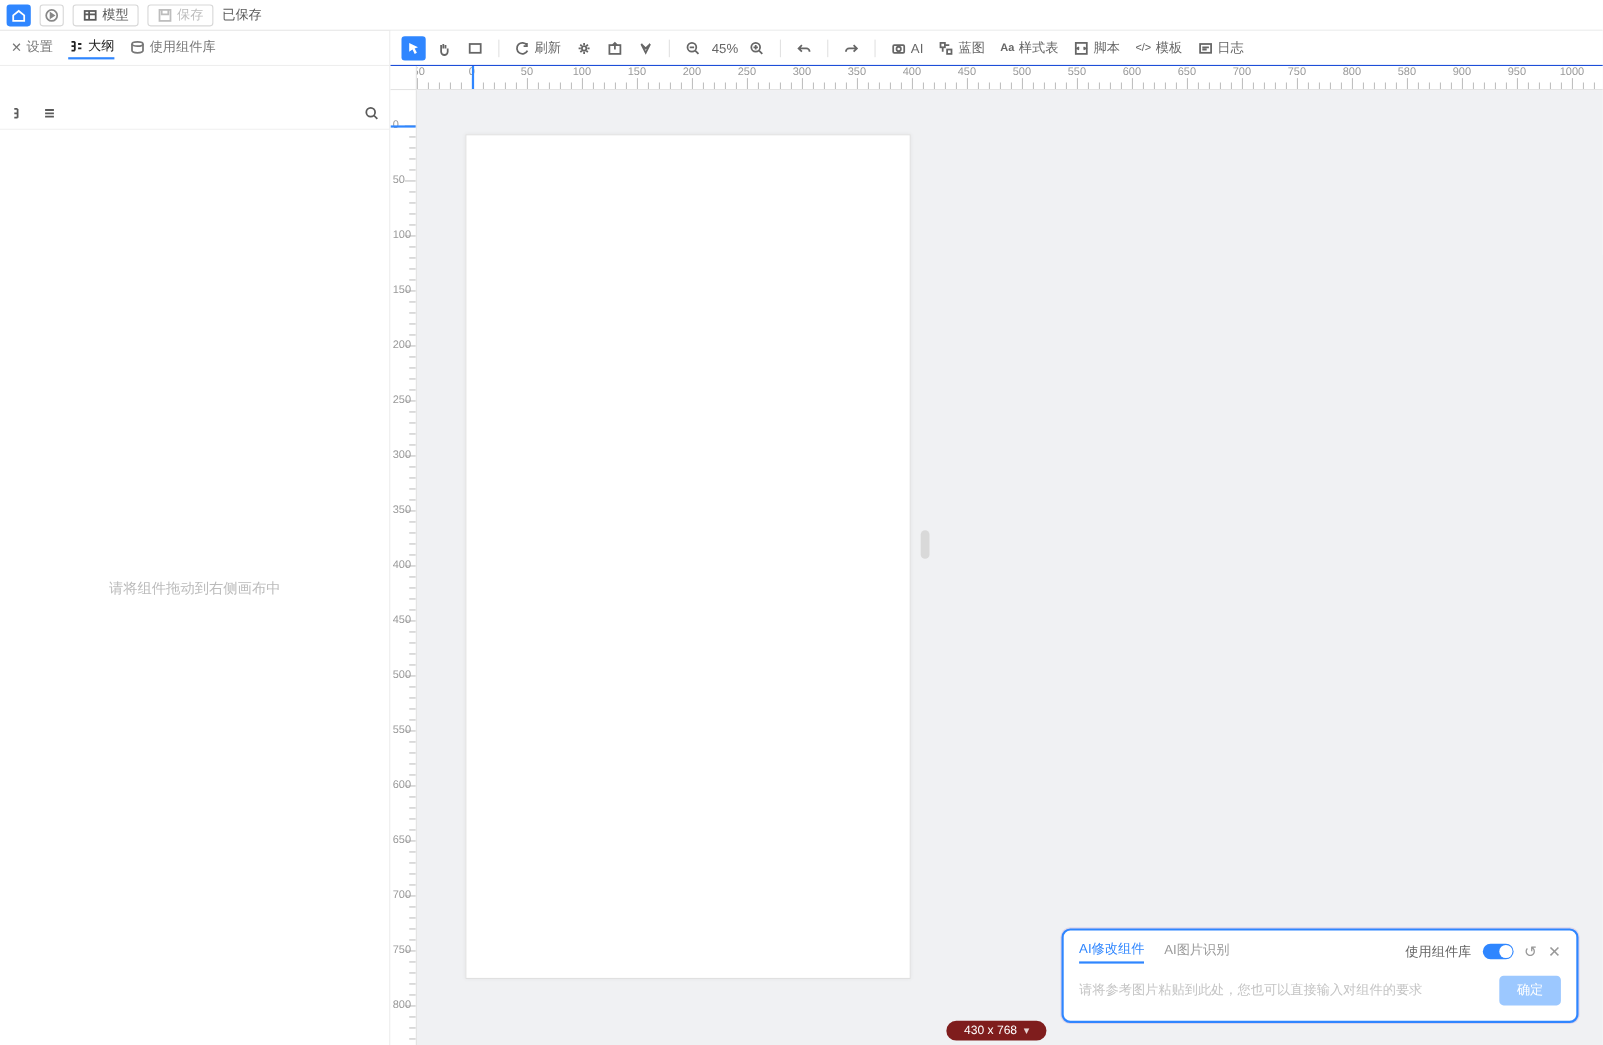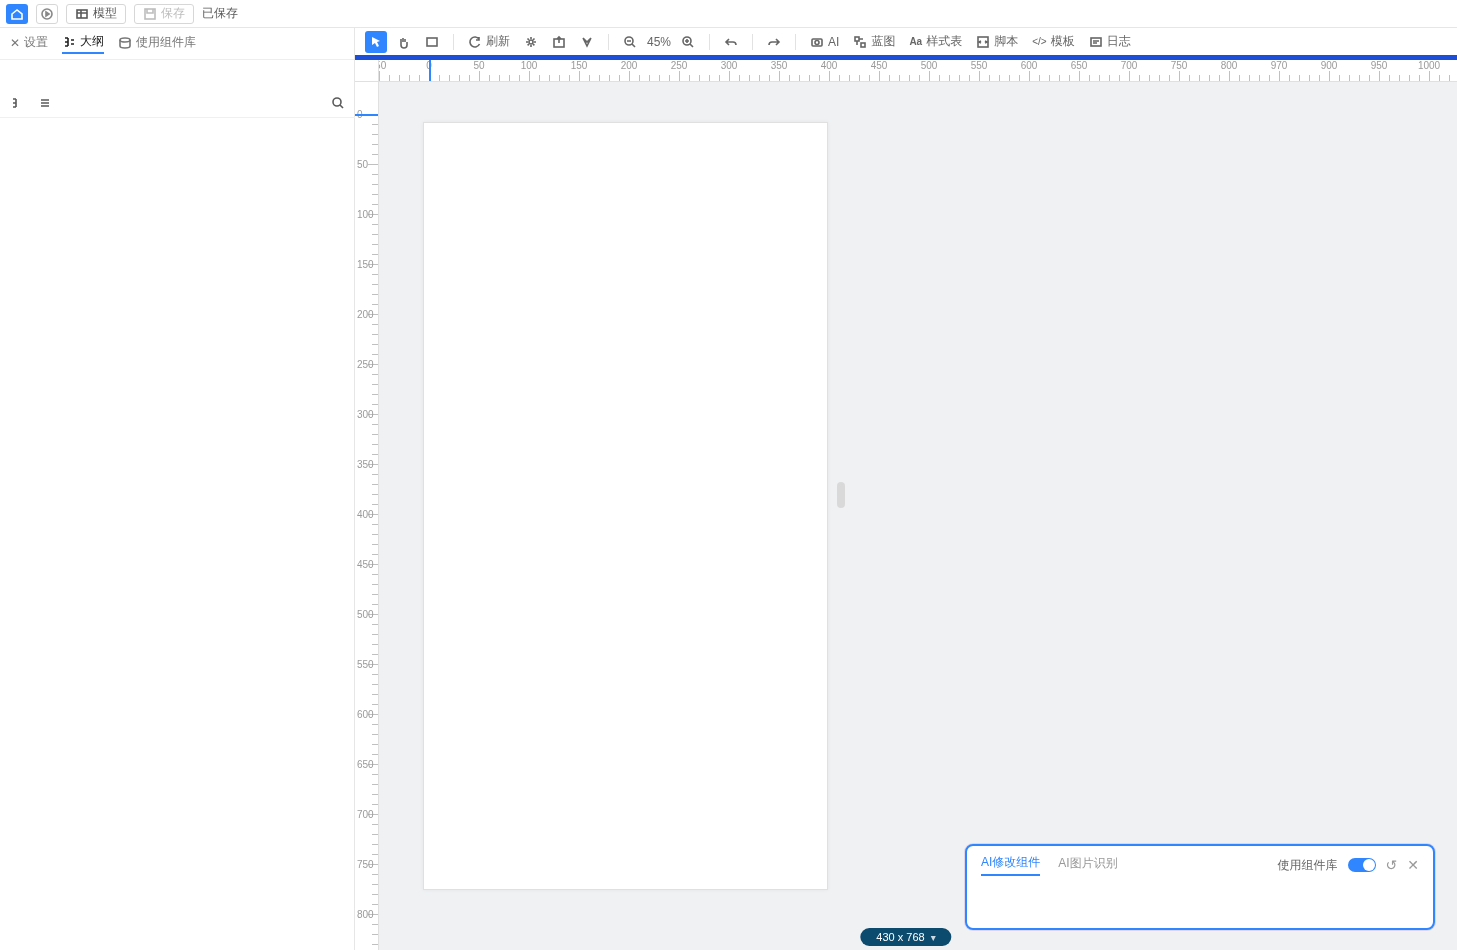--- a/index.html
+++ b/index.html
@@ -22,21 +22,21 @@
 #panelbar { position:absolute; top:60px; left:0; width:355px; height:30px; display:flex; align-items:center; gap:14px; padding:0 10px; border-bottom:1px solid #f0f0f0; }
 
 
 #workspace { position:absolute; top:28px; left:0; right:0; bottom:0; display:flex; }
 #leftcol   { width:355px; border-right:1px solid #e6e6e6; display:flex; flex-direction:column; }
 #rightcol  { flex:1; position:relative; background:#f6f7f8; }
 
 #leftbody  { flex:1; display:flex; align-items:center; justify-content:center; color:#bbb; font-size:13px; margin-top:60px; }
 
 
-#ctoolbar { position:absolute; top:0; left:0; right:0; height:32px; background:#fff; border-bottom:5px solid #1d4ed8;
+#ctoolbar { position:absolute; top:0; left:0; right:0; height:32px; background:#fff; border-bottom:1px solid #1d4ed8;
             display:flex; align-items:center; gap:6px; padding:0 10px; color:#666; }
 .tb-ico   { width:22px; height:22px; display:flex; align-items:center; justify-content:center; border-radius:3px; cursor:pointer; }
 .tb-ico.primary { background:#2f86ff; color:#fff; }
 .tb-sep  { width:1px; height:16px; background:#e2e2e2; margin:0 4px; }
 .tb-txt  { display:flex; align-items:center; gap:4px; cursor:pointer; padding:0 4px; }
 
 
 #rulers { position:absolute; top:32px; left:0; right:0; bottom:0; }
 #ruler-h { position:absolute; top:0; left:24px; right:0; height:22px; background:#fff; border-bottom:1px solid #e0e0e0; overflow:hidden; }
 #ruler-v { position:absolute; top:22px; left:0; width:24px; bottom:0; background:#fff; border-right:1px solid #e0e0e0; overflow:hidden; }
@@ -49,21 +49,21 @@
 .rv-lab  { position:absolute; left:2px; font-size:10px; color:#9a9a9a; transform:translateY(-50%); }
 .origin-h { position:absolute; top:0; bottom:0; width:2px; background:#2f86ff; }
 .origin-v { position:absolute; left:0; right:0; height:2px; background:#2f86ff; }
 
 #canvas-area { position:absolute; top:22px; left:24px; right:0; bottom:0; background:#f0f1f3; overflow:hidden; }
 #page  { position:absolute; top:40px; left:44px; width:405px; height:768px; background:#fff; border:1px solid #e0e0e0; box-shadow:0 0 4px rgba(0,0,0,.05); }
 #drag-marker { position:absolute; top:400px; left:458px; width:8px; height:26px; background:#d9d9d9; border-radius:4px; }
 
 
 #sizepill { position:absolute; left:50%; bottom:4px; transform:translateX(-50%);
-            background:#0c4a6e; color:#fff; font-size:11px; padding:3px 16px; border-radius:12px;
+            background:#7f1d1d; color:#fff; font-size:11px; padding:3px 16px; border-radius:12px;
             display:flex; align-items:center; gap:6px; }
 .chev { font-size:10px; opacity:.8; }
 
 
 #ai-popup { position:absolute; right:22px; bottom:20px; width:470px; height:86px; background:#fff;
             border:2px solid #2f86ff; border-radius:8px; box-shadow:0 0 0 1px rgba(122,52,190,.15);
             display:flex; flex-direction:column; padding:8px 14px 10px 14px; }
 #ai-tabs { display:flex; align-items:center; gap:18px; }
 .ai-tab  { color:#999; cursor:pointer; padding-bottom:3px; }
 .ai-tab.active { color:#2f86ff; border-bottom:2px solid #2f86ff; font-weight:500; }
@@ -140,20 +140,21 @@
         </svg>
       <svg>
           <path d="M3 4h8M3 7h8M3 10h8"></path>
         </svg>
       <div style="flex:1"></div>
       <svg>
           <circle cx="6" cy="6" r="4"></circle>
           <path d="M9 9l3 3"></path>
         </svg>
     </div>
+    <div id="leftbody">请将组件拖动到右侧画布中</div>
   </div>
 
   <div id="rightcol">
 
     <div id="ctoolbar">
       <div class="tb-ico primary">
           <svg>
             <path d="M3 2l8 4-3 1 2 4-2 1-2-4-3 2z" fill="currentColor" stroke="none"></path>
           </svg>
         </div>
@@ -362,21 +363,21 @@
           <div class="rh-tick" style="left: 820px;"></div>
           <div class="rh-tick" style="left: 830px;"></div>
           <div class="rh-tick" style="left: 840px;"></div>
           <div class="rh-tick major" style="left: 850px;"></div>
           <div class="rh-lab" style="left: 850px;">800</div>
           <div class="rh-tick" style="left: 860px;"></div>
           <div class="rh-tick" style="left: 870px;"></div>
           <div class="rh-tick" style="left: 880px;"></div>
           <div class="rh-tick" style="left: 890px;"></div>
           <div class="rh-tick major" style="left: 900px;"></div>
-          <div class="rh-lab" style="left: 900px;">970</div>
+          <div class="rh-lab" style="left: 900px;">580</div>
           <div class="rh-tick" style="left: 910px;"></div>
           <div class="rh-tick" style="left: 920px;"></div>
           <div class="rh-tick" style="left: 930px;"></div>
           <div class="rh-tick" style="left: 940px;"></div>
           <div class="rh-tick major" style="left: 950px;"></div>
           <div class="rh-lab" style="left: 950px;">900</div>
           <div class="rh-tick" style="left: 960px;"></div>
           <div class="rh-tick" style="left: 970px;"></div>
           <div class="rh-tick" style="left: 980px;"></div>
           <div class="rh-tick" style="left: 990px;"></div>
@@ -511,16 +512,20 @@
       <div id="ai-tabs">
         <div class="ai-tab active">AI修改组件</div>
         <div class="ai-tab">AI图片识别</div>
         <div id="ai-right">
           <span>使用组件库</span>
           <div class="switch"></div>
           <span class="hist">↺</span>
           <span class="x-btn">✕</span>
         </div>
       </div>
+      <div id="ai-body">
+        <input id="ai-input" placeholder="请将参考图片粘贴到此处，您也可以直接输入对组件的要求" style="">
+        <div class="ok-btn">确定</div>
+      </div>
     </div>
 
   </div>
 </div>
 
 </body></html>

